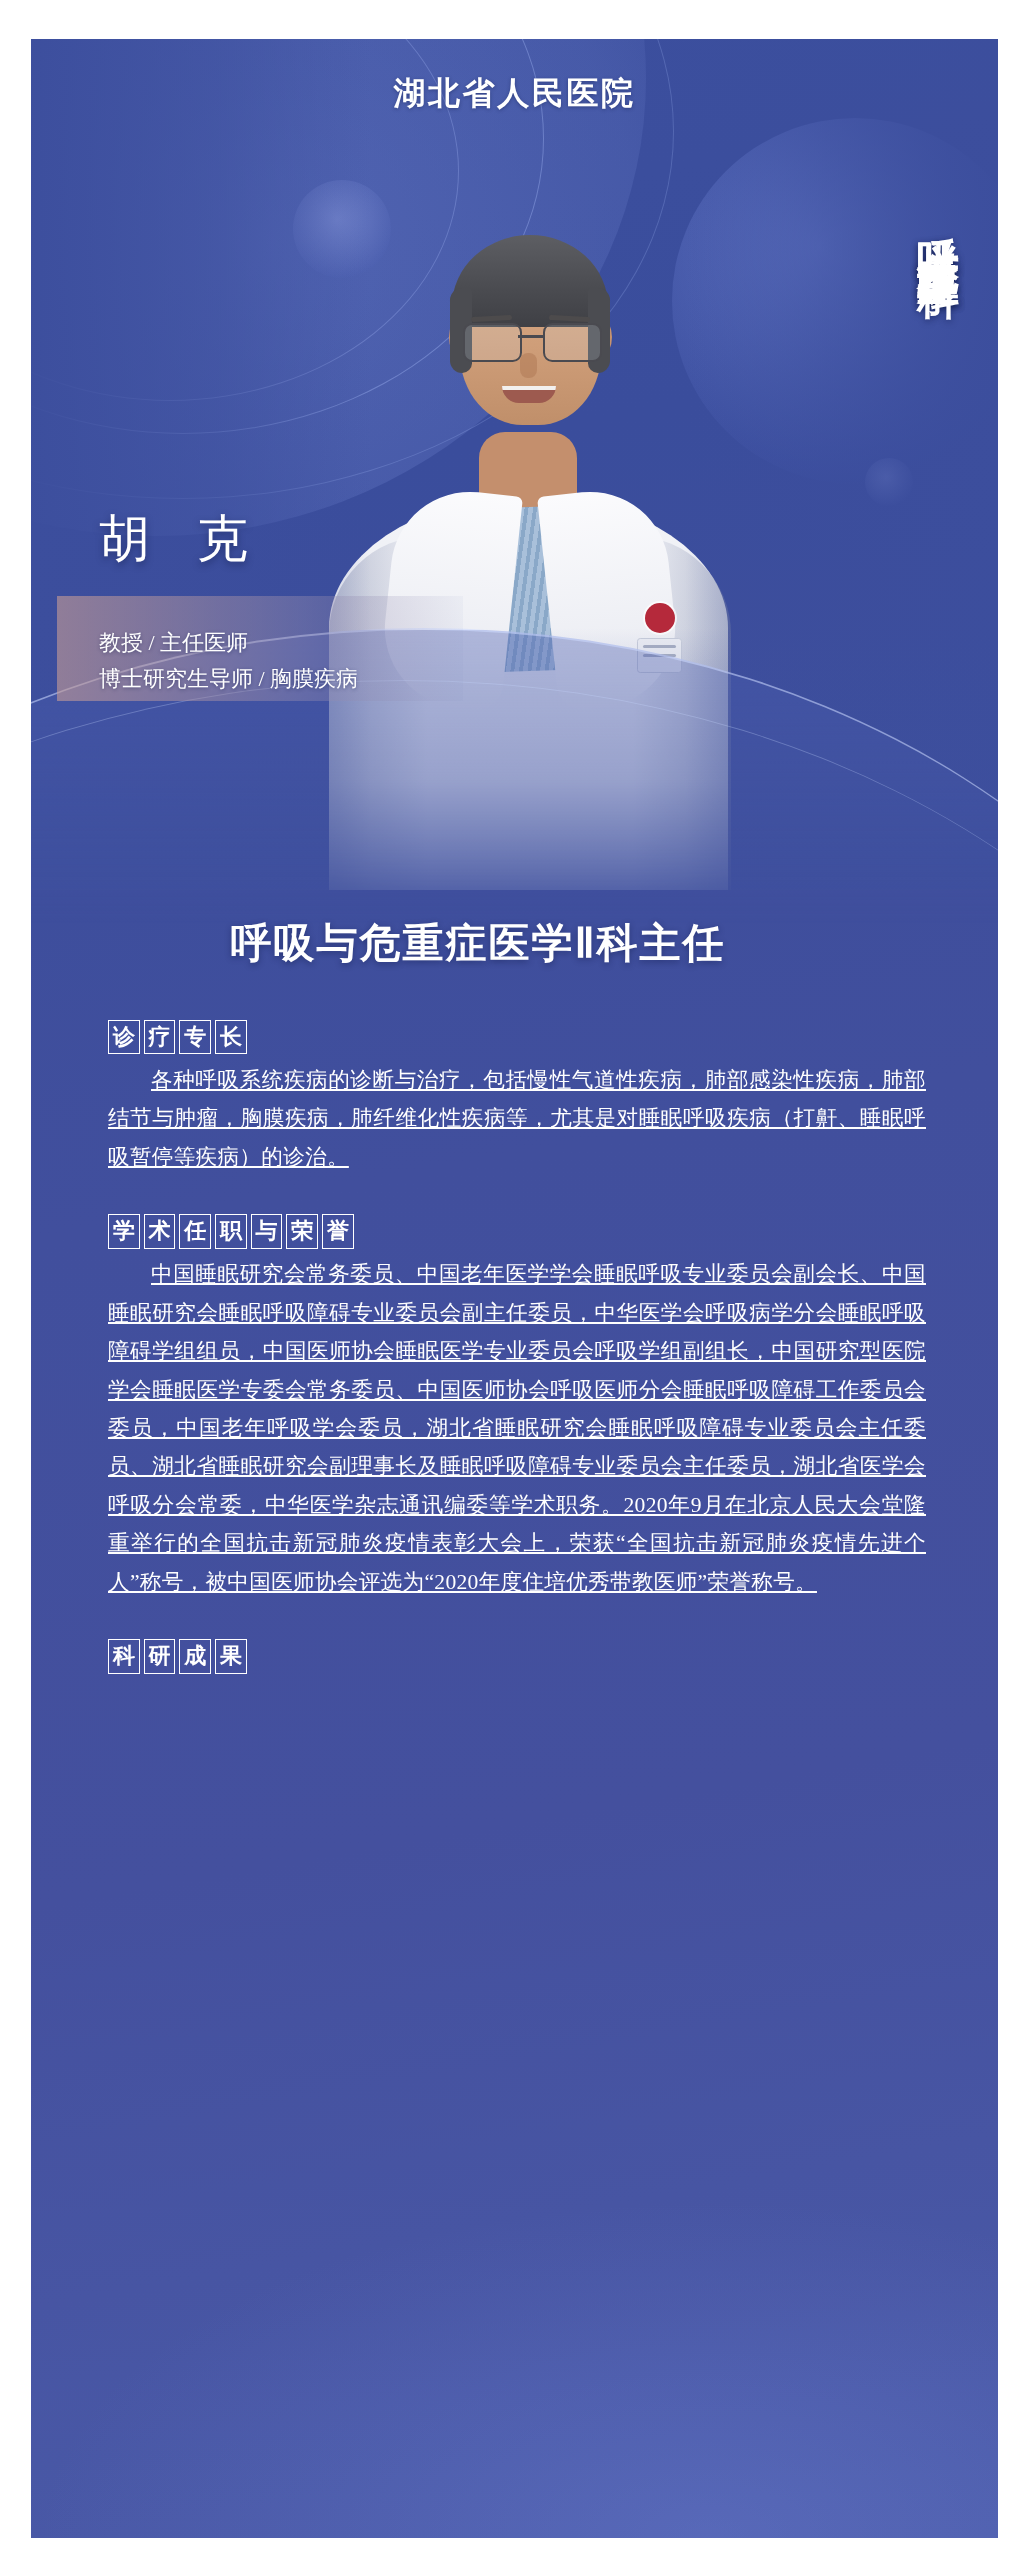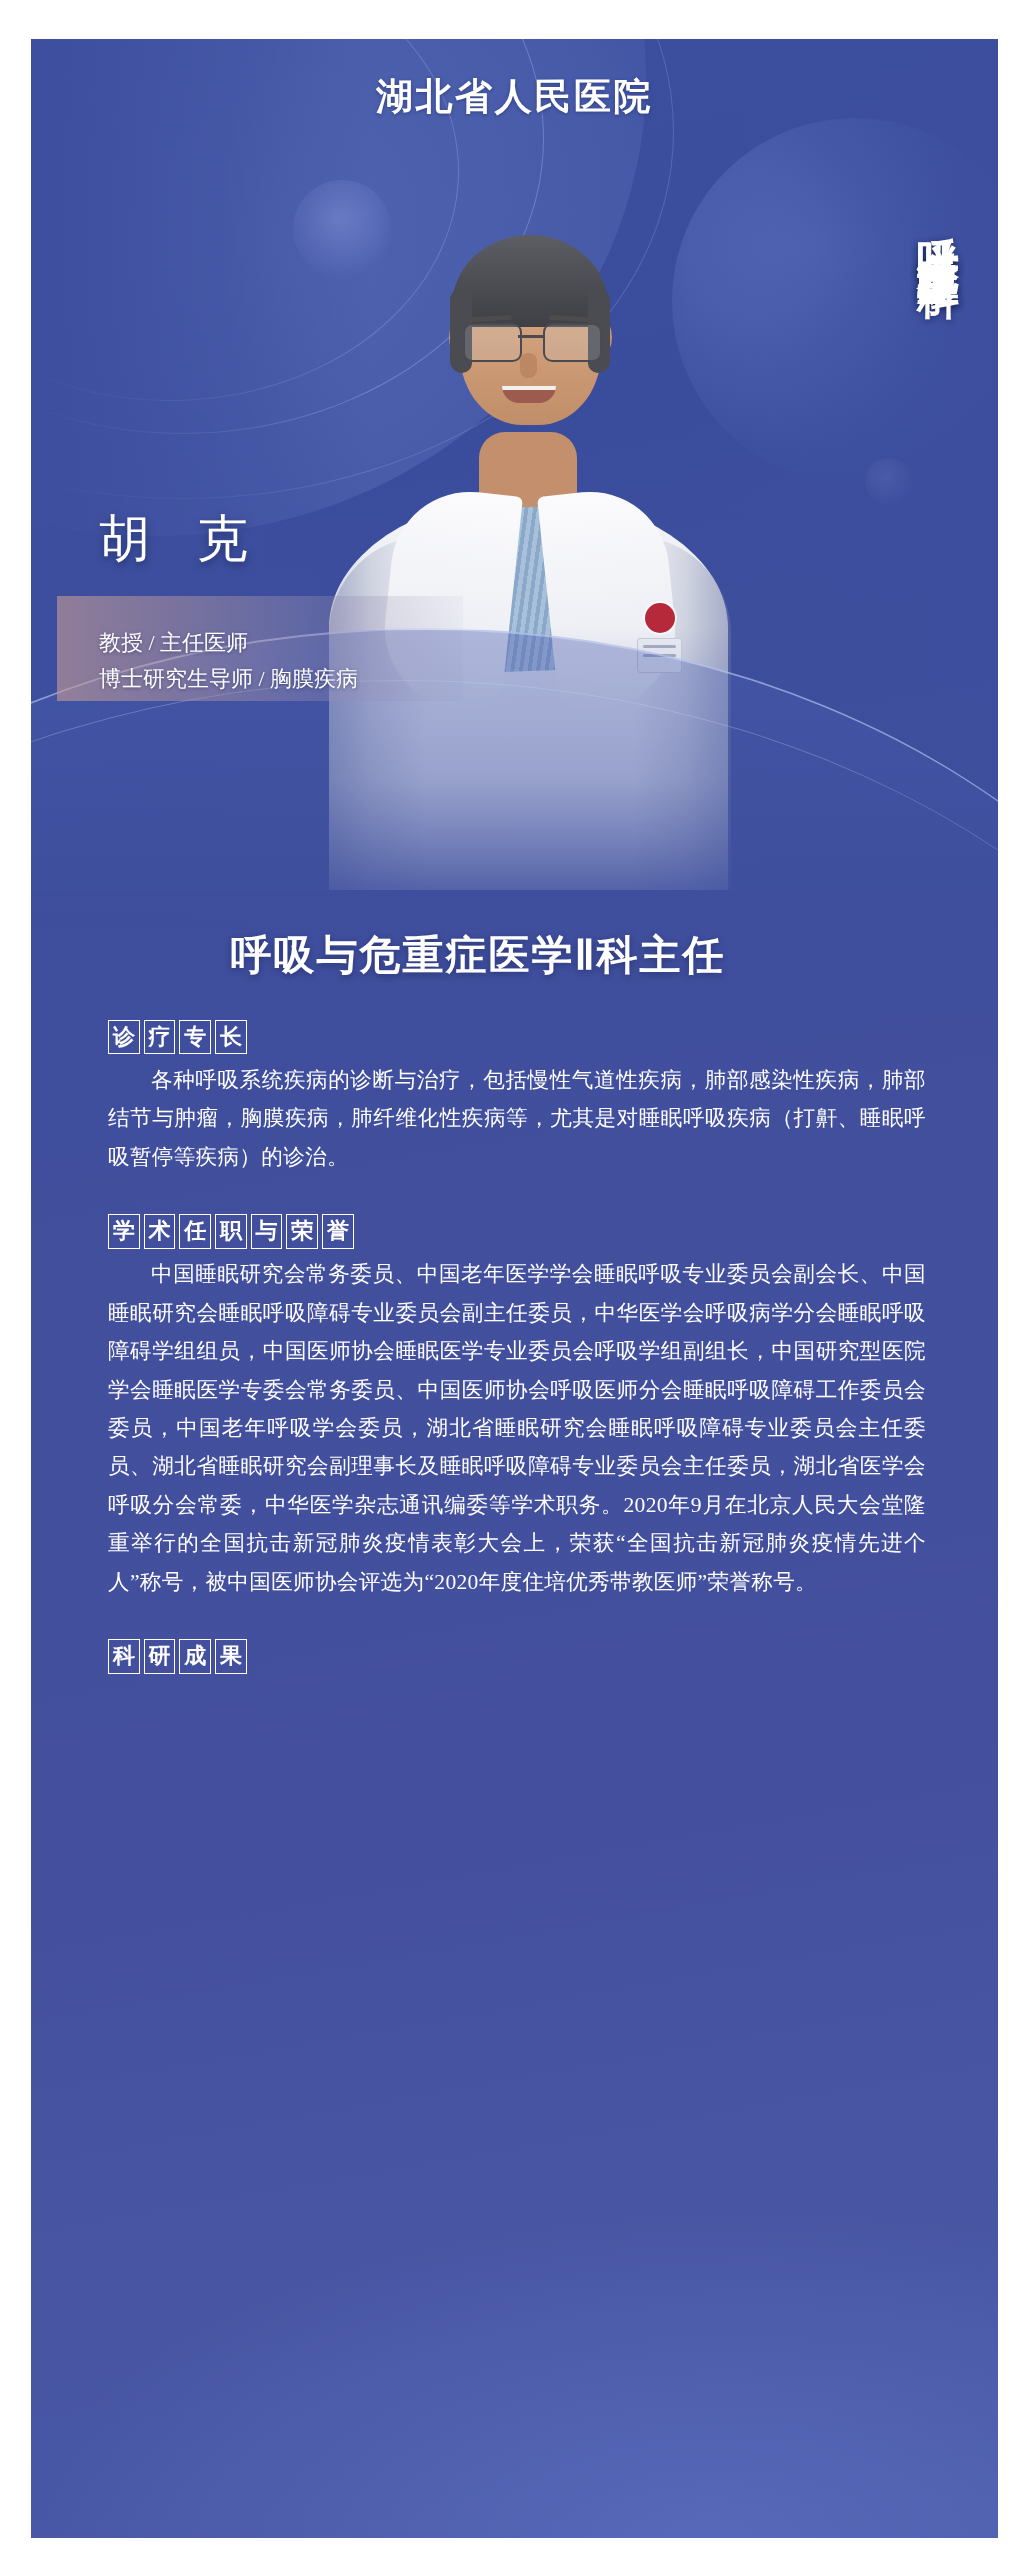--- a/index.html
+++ b/index.html
@@ -220,21 +220,21 @@
     border-top: 1.3px solid rgba(200,214,255,0.30);
     border-radius: 50% 50% 0 0 / 100% 100% 0 0;
   }
 
   
   #hospital {
     position: absolute;
     left: 0; top: 33px; width: 967px;
     text-align: center;
     color: #ffffff;
-    font-size: 37px;
+    font-size: 32px;
     font-weight: 700;
     letter-spacing: 2.6px;
     font-family: "Liberation Serif", serif;
     text-shadow: 0 1.3px 3.9px rgba(20,30,80,0.45);
   }
 
   
   #dept {
     position: absolute;
     right: 37px; top: 164px;
@@ -282,21 +282,20 @@
   #main-heading {
     position: absolute;
     left: 0; top: 877px; width: 894px;
     text-align: center;
     color: #ffffff;
     font-size: 41px;
     font-weight: 700;
     letter-spacing: 2px;
     font-family: "Liberation Serif", serif;
     text-shadow: 0 2px 6.5px rgba(15,25,70,0.45);
-    margin-top: 12px;
   }
 
   
   #sections {
     position: absolute;
     left: 77px; top: 981px;
     width: 818px;
   }
   .section { margin-bottom: 38px; }
   .sec-head {
@@ -315,20 +314,21 @@
     font-family: "Liberation Serif", serif;
   }
   .sec-body {
     color: #ffffff;
     font-size: 21.6px;
     line-height: 1.78;
     text-align: justify;
     text-indent: 43px;
     font-family: "Liberation Serif", serif;
     letter-spacing: 0.3px;
+    text-decoration: underline;
   }
 
   
   .bottom-glow {
     position: absolute; left: 0; bottom: 0; width: 967px; height: 340px;
     background: radial-gradient(ellipse at 70% 100%, rgba(120,140,225,0.30), rgba(120,140,225,0) 70%);
     pointer-events: none;
   }
 </style>
 </head>

